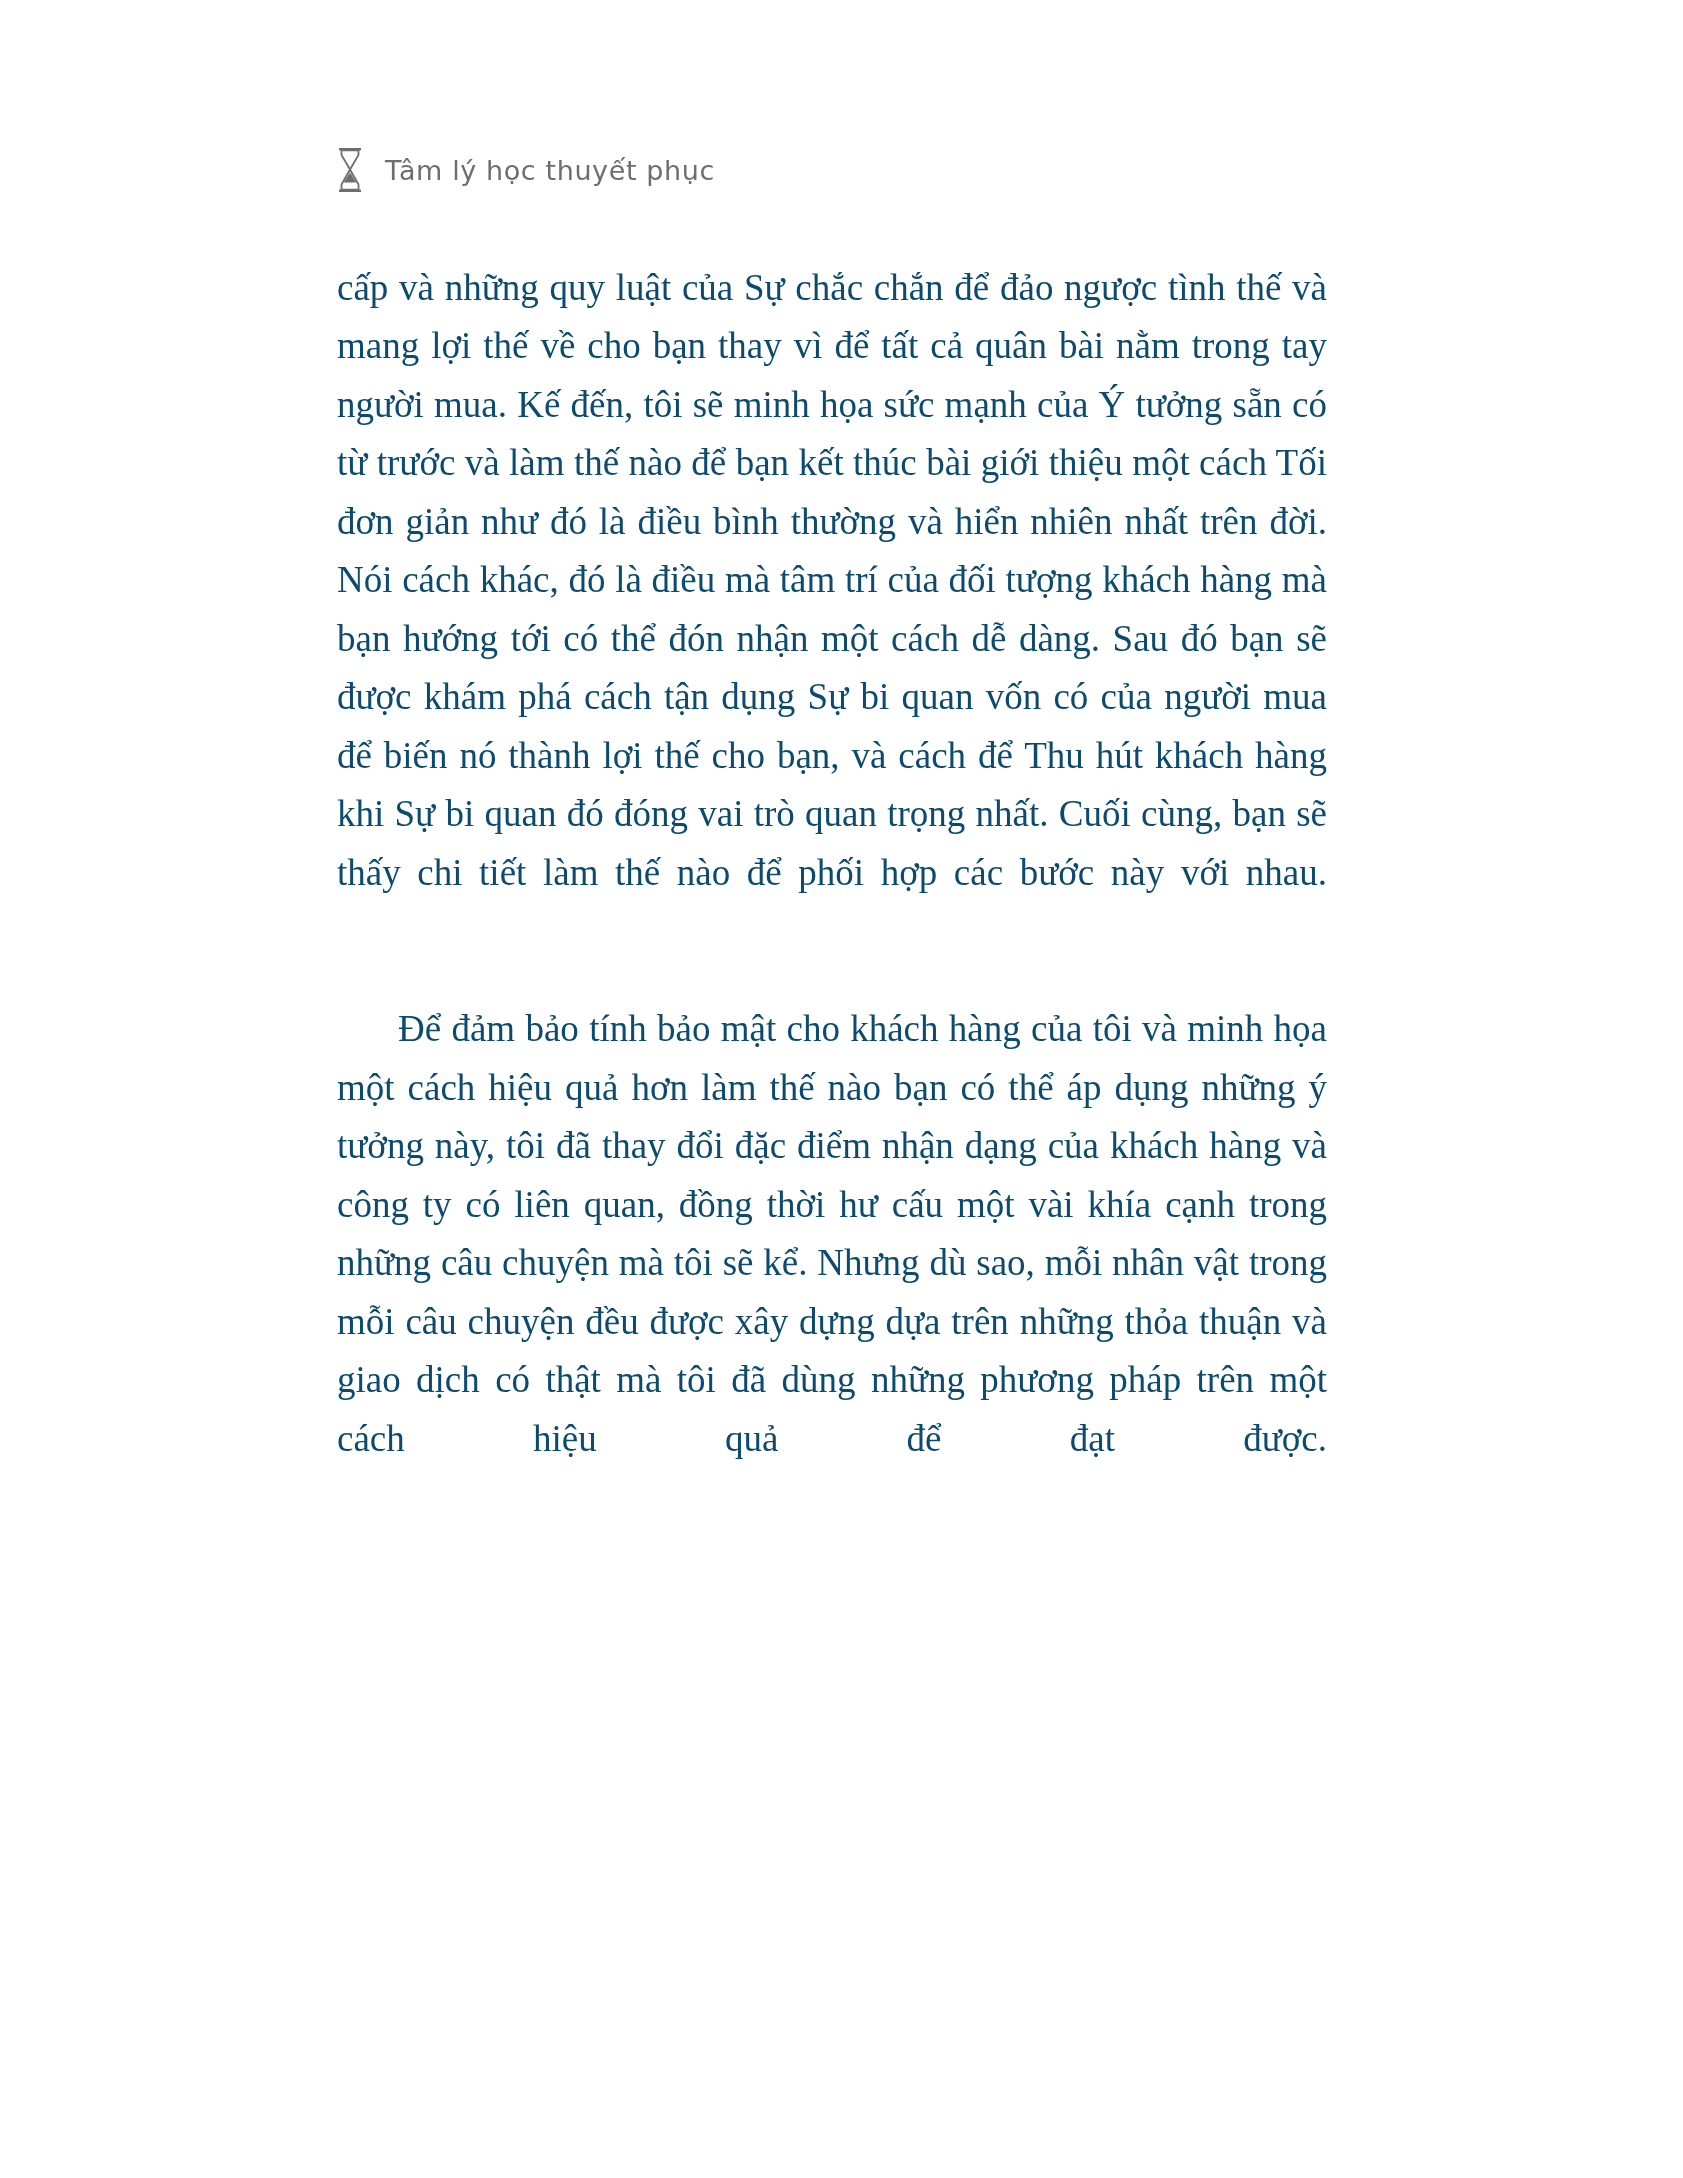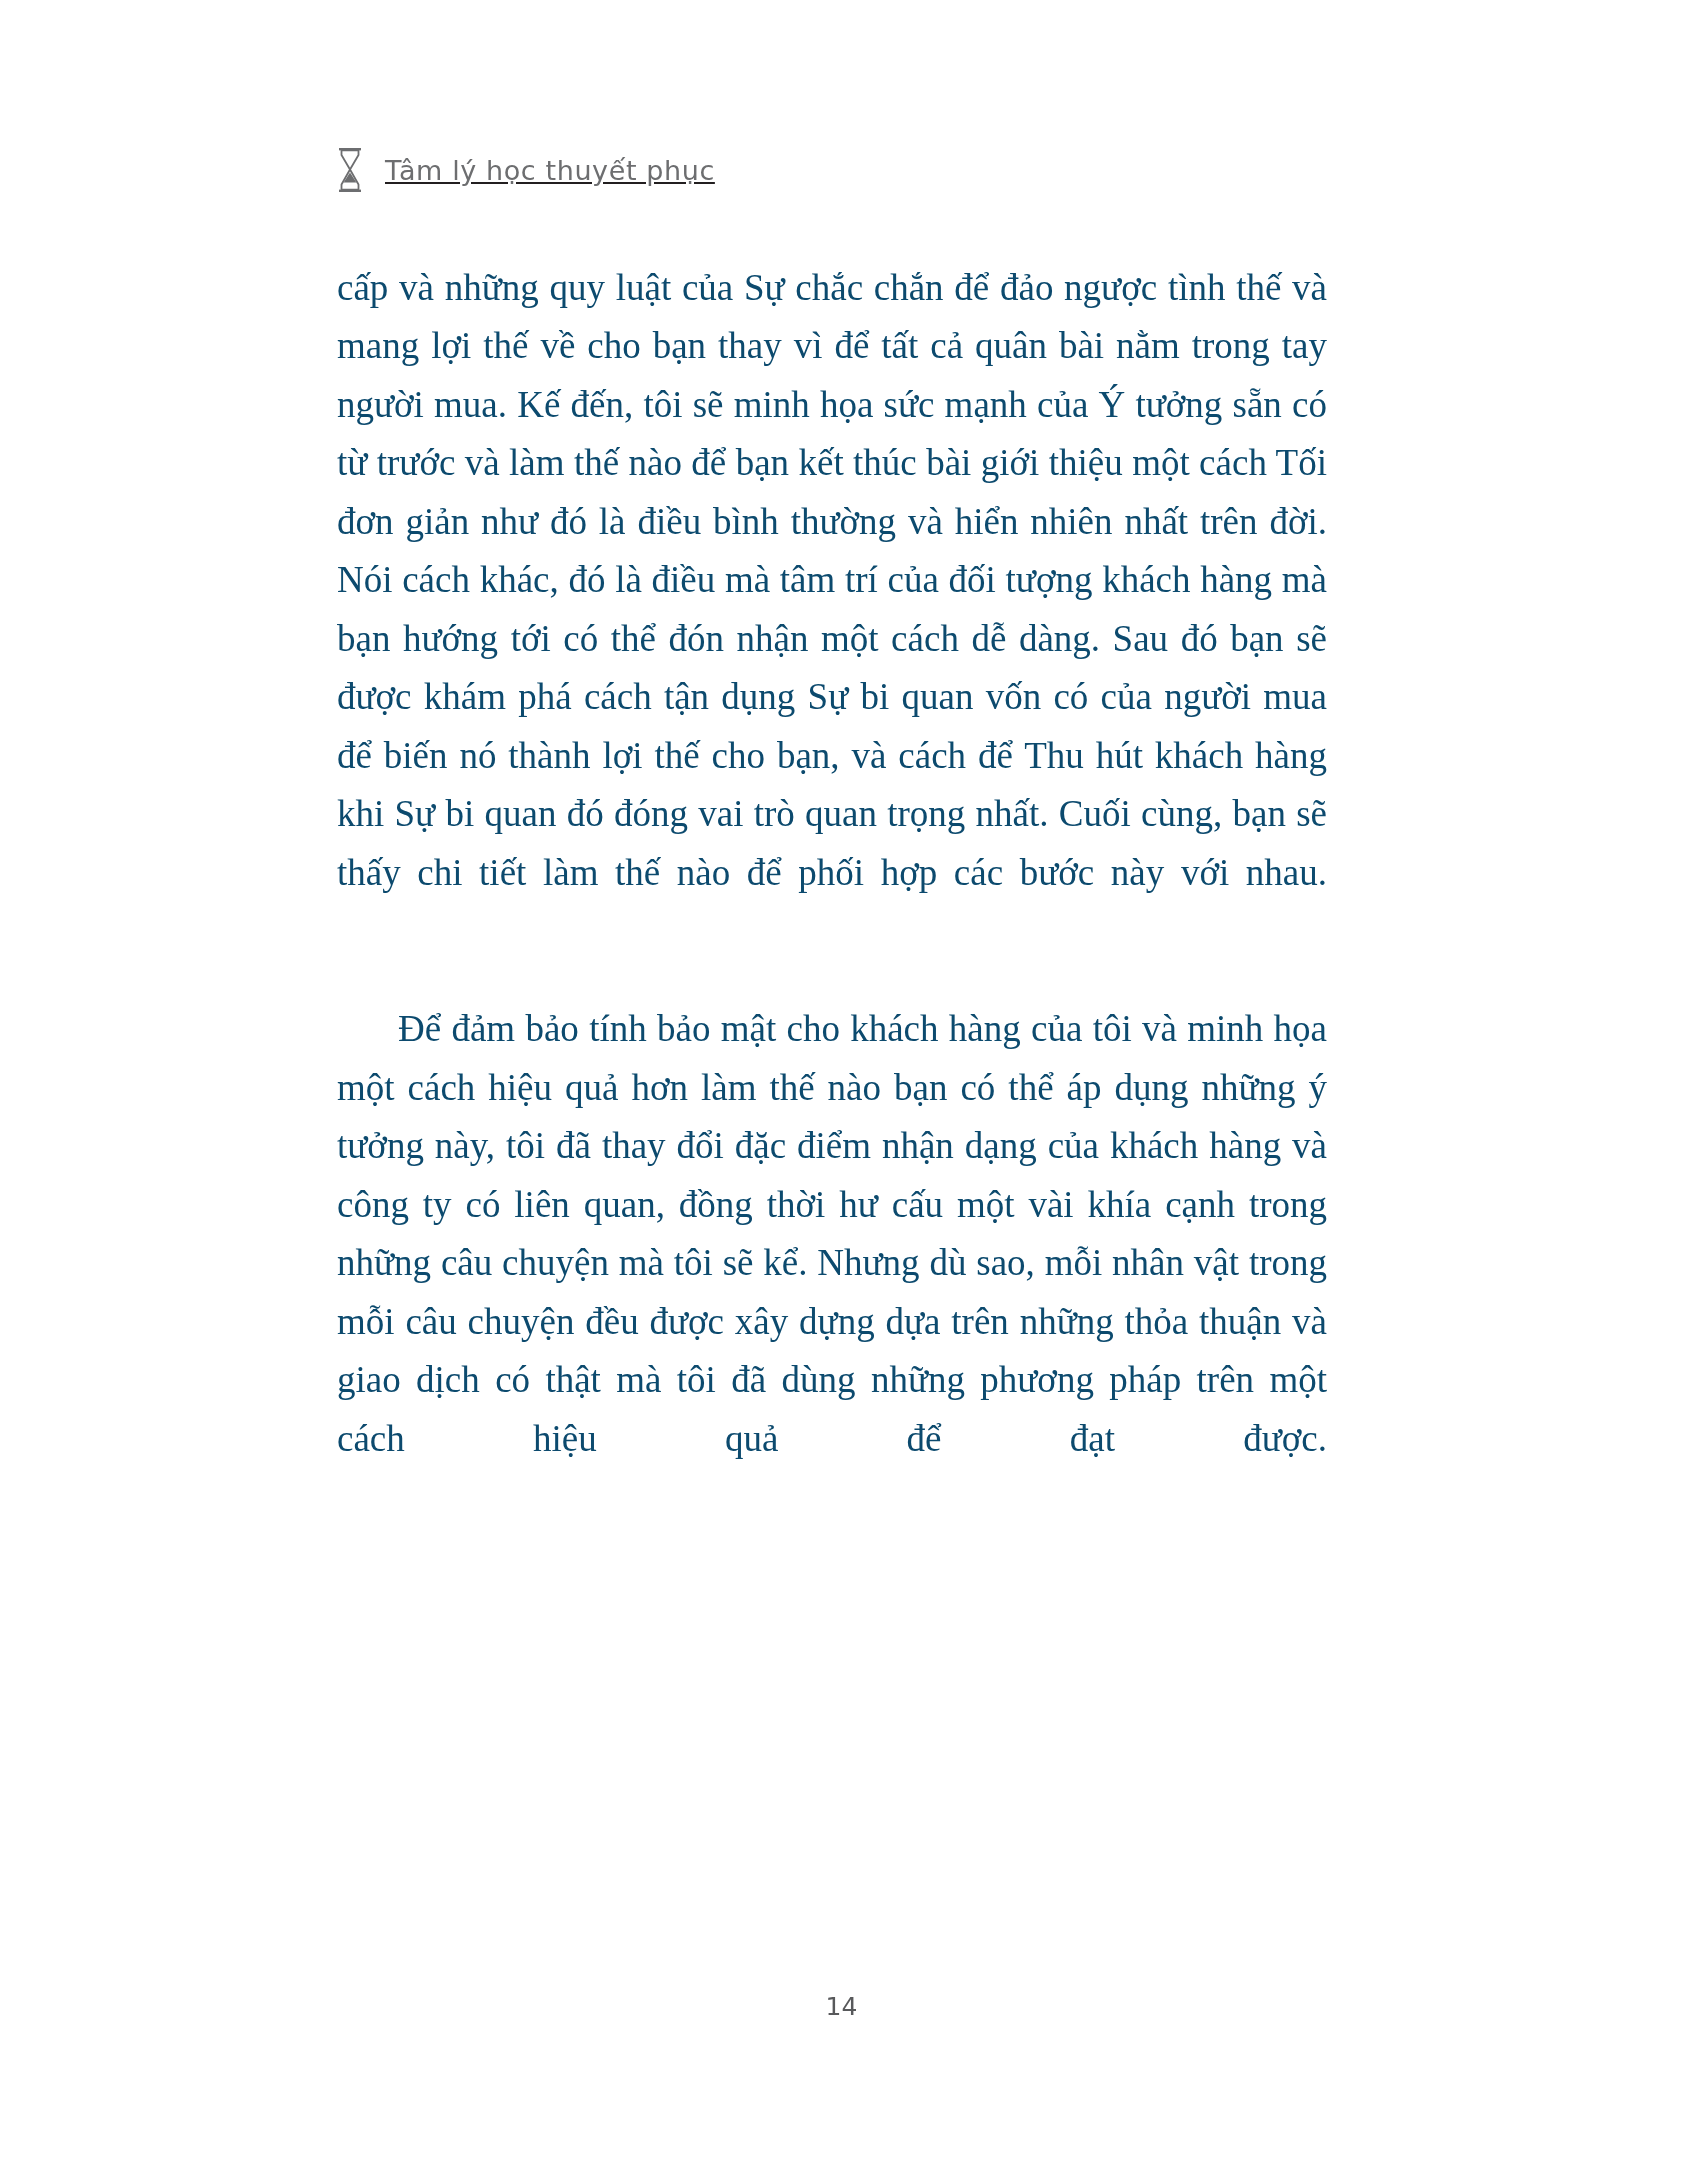--- a/index.html
+++ b/index.html
@@ -23,21 +23,20 @@
   }
 
   
   .running-head {
     position: absolute;
     left: 337px;
     top: 147px;
     display: flex;
     align-items: center;
     gap: 22px;
-    text-decoration: underline;
   }
 
   .hourglass-icon {
     width: 26px;
     height: 46px;
     display: block;
     flex: none;
   }
 
   .running-head-title {
@@ -106,16 +105,15 @@
       <path d="M6.6 35.5 L19.4 35.5 L13 25.5 Z" fill="#6d6e70"></path>
     </svg>
     <span class="running-head-title">Tâm lý học thuyết phục</span>
   </div>
 
   <div class="body-col">
     <p class="para">cấp và những quy luật của Sự chắc chắn để đảo ngược tình thế và mang lợi thế về cho bạn thay vì để tất cả quân bài nằm trong tay người mua. Kế đến, tôi sẽ minh họa sức mạnh của Ý tưởng sẵn có từ trước và làm thế nào để bạn kết thúc bài giới thiệu một cách Tối đơn giản như đó là điều bình thường và hiển nhiên nhất trên đời. Nói cách khác, đó là điều mà tâm trí của đối tượng khách hàng mà bạn hướng tới có thể đón nhận một cách dễ dàng. Sau đó bạn sẽ được khám phá cách tận dụng Sự bi quan vốn có của người mua để biến nó thành lợi thế cho bạn, và cách để Thu hút khách hàng khi Sự bi quan đó đóng vai trò quan trọng nhất. Cuối cùng, bạn sẽ thấy chi tiết làm thế nào để phối hợp các bước này với nhau.</p>
     <p class="para indent">Để đảm bảo tính bảo mật cho khách hàng của tôi và minh họa một cách hiệu quả hơn làm thế nào bạn có thể áp dụng những ý tưởng này, tôi đã thay đổi đặc điểm nhận dạng của khách hàng và công ty có liên quan, đồng thời hư cấu một vài khía cạnh trong những câu chuyện mà tôi sẽ kể. Nhưng dù sao, mỗi nhân vật trong mỗi câu chuyện đều được xây dựng dựa trên những thỏa thuận và giao dịch có thật mà tôi đã dùng những phương pháp trên một cách hiệu quả để đạt được.</p>
   </div>
 
-  <div class="folio">14</div>
 
 </div>
 
 
 </body></html>

